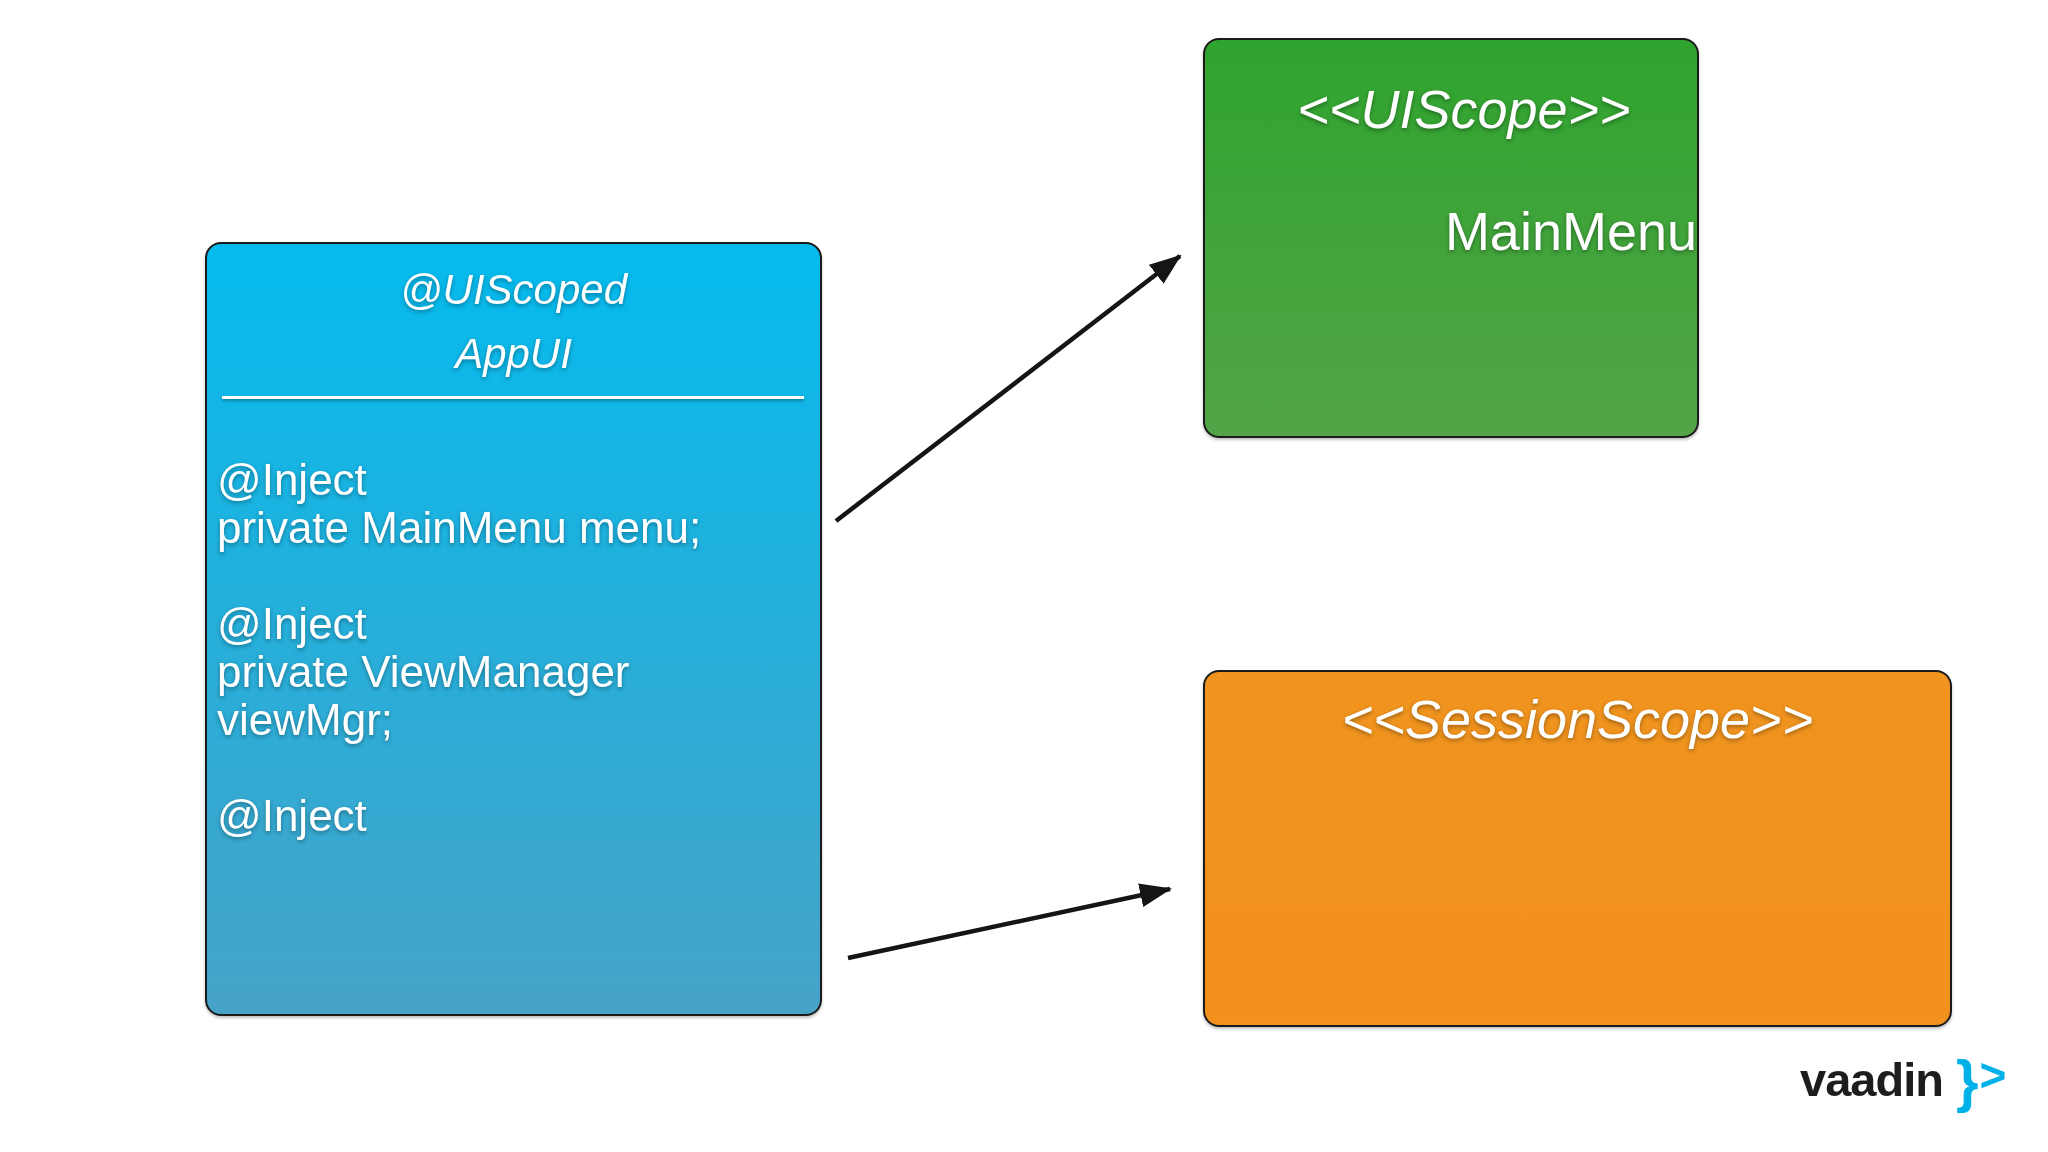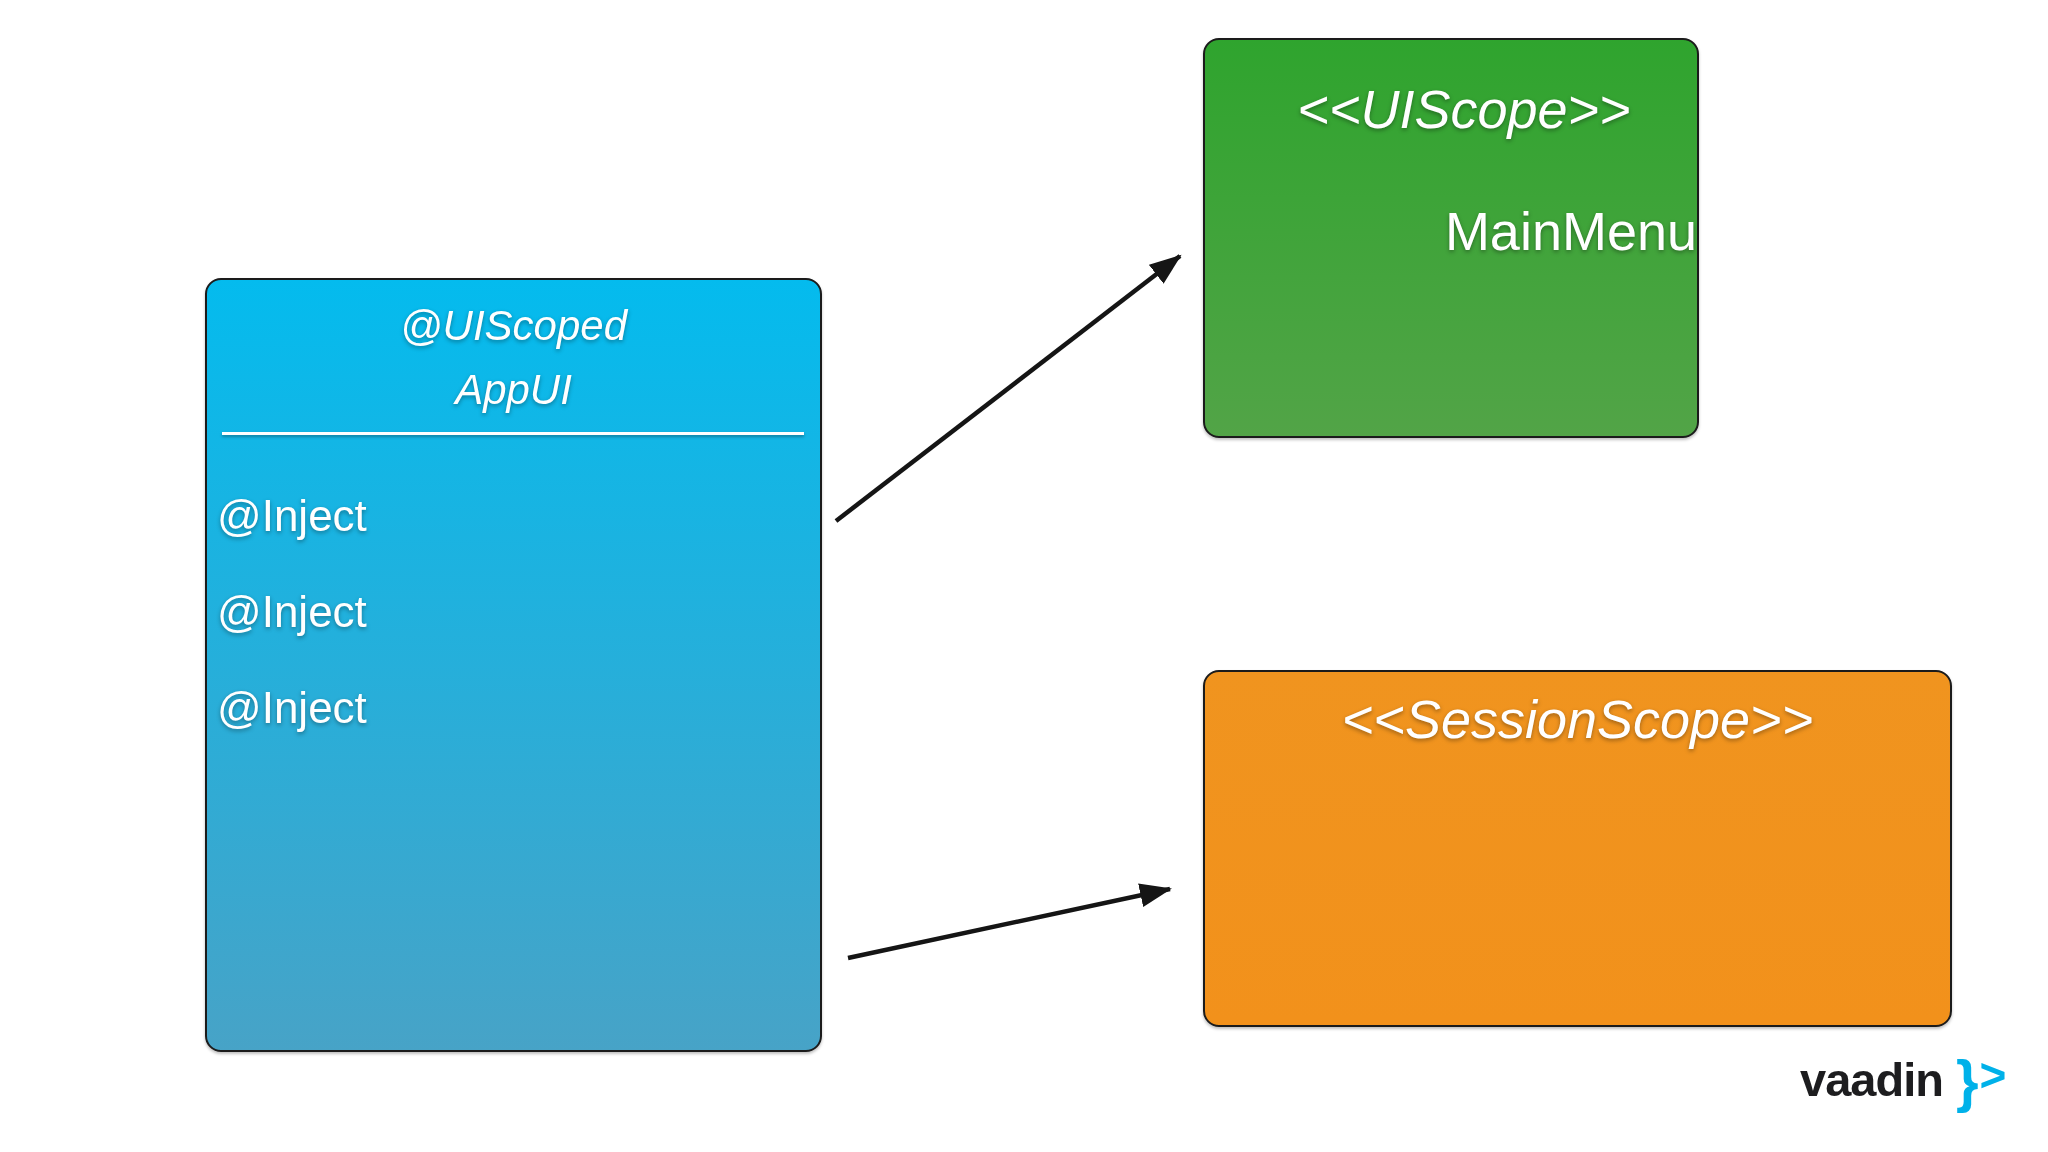--- a/index.html
+++ b/index.html
@@ -62,32 +62,34 @@
   .logo .brace{
     font-size:58px;font-weight:900;margin-left:13px;line-height:1;
   }
   .logo .chevron{
     font-size:46px;font-weight:900;margin-left:1px;line-height:1;
   }
 </style>
 </head>
 <body style="background: rgb(255, 255, 255);">
 
-<div class="box app-box" style="background: linear-gradient(rgb(4, 187, 238), rgb(71, 163, 199)); border-color: rgb(27, 27, 27); margin-top: 36px;">
+<div class="box app-box" style="background: linear-gradient(rgb(4, 187, 238), rgb(71, 163, 199)); border-color: rgb(27, 27, 27);">
   <div class="app-header">
     <div>@UIScoped</div>
     <div>AppUI</div>
   </div>
   <div class="app-divider"></div>
   <div class="app-body">
     <p class="member">
       <span>@Inject</span><br>
+      <span>private MainMenu menu;</span>
     </p>
     <p class="member">
       <span>@Inject</span><br>
+      <span>private ViewManager viewMgr;</span>
     </p>
     <p class="member">
       <span>@Inject</span><br>
     </p>
   </div>
 </div>
 
 <div class="box uiscope-box" style="background: linear-gradient(rgb(47, 164, 46), rgb(82, 164, 71)); border-color: rgb(27, 27, 27);">
   <div class="stereotype">&lt;&lt;UIScope&gt;&gt;</div>
   <div class="scope-classes">

